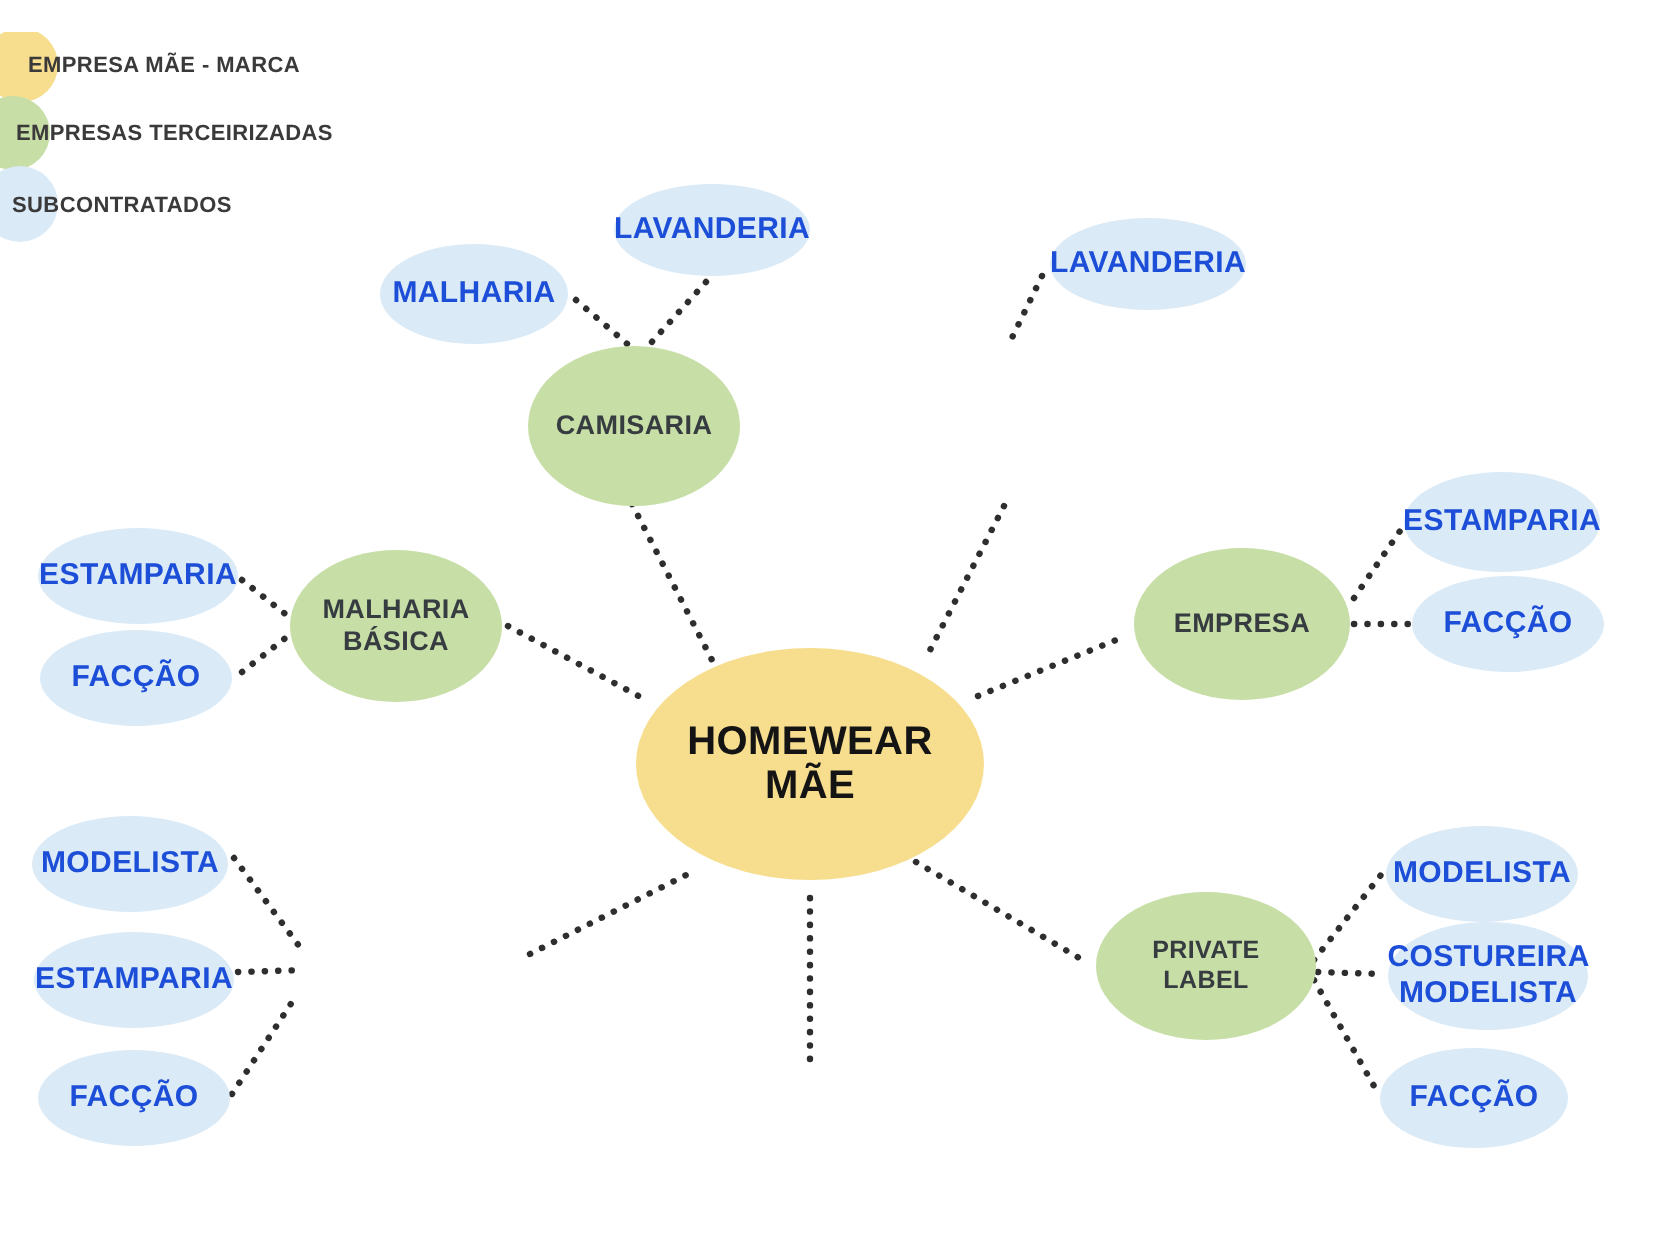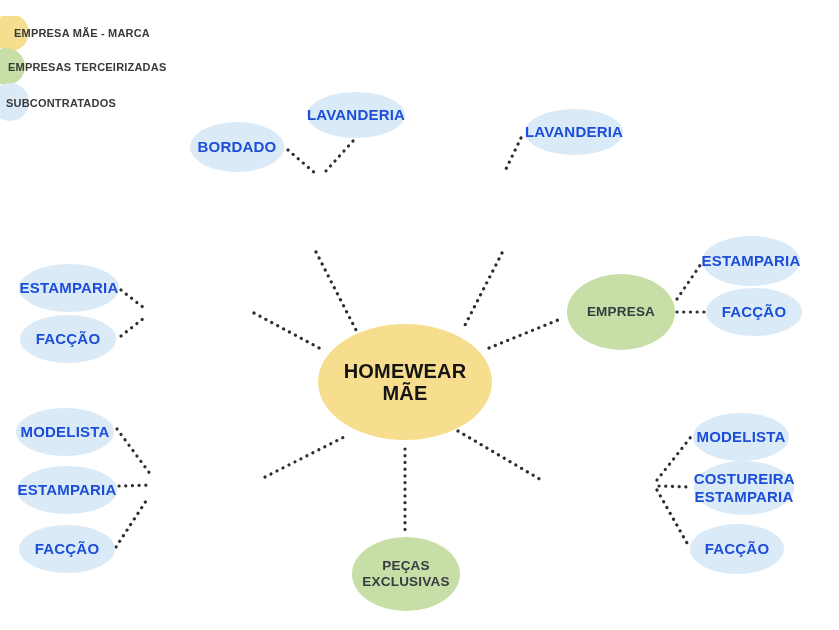--- a/index.html
+++ b/index.html
@@ -78,35 +78,37 @@
     <span class="legend-swatch sw-mother"></span>
     <span class="legend-label ll-0">EMPRESA MÃE - MARCA</span>
     <span class="legend-swatch sw-outsourced"></span>
     <span class="legend-label ll-1">EMPRESAS TERCEIRIZADAS</span>
     <span class="legend-swatch sw-subcontractor"></span>
     <span class="legend-label ll-2">SUBCONTRATADOS</span>
   </div>
 
   <div class="node mother" style="left:318px;top:308px;width:174px;height:116px;">HOMEWEAR MÃE</div>
 
-  <div class="node subcontractor" style="left:190px;top:106px;width:94px;height:50px;">BORDADO</div>
+  <div class="node outsourced" style="left:264px;top:157px;width:106px;height:80px;">CAMISARIA</div>
+  <div class="node subcontractor" style="left:190px;top:106px;width:94px;height:50px;">MALHARIA</div>
   <div class="node subcontractor" style="left:307px;top:76px;width:98px;height:46px;">LAVANDERIA</div>
 
   <div class="node subcontractor" style="left:525px;top:93px;width:98px;height:46px;">LAVANDERIA</div>
 
   <div class="node outsourced" style="left:567px;top:258px;width:108px;height:76px;">EMPRESA</div>
   <div class="node subcontractor" style="left:702px;top:220px;width:98px;height:50px;">ESTAMPARIA</div>
   <div class="node subcontractor" style="left:706px;top:272px;width:96px;height:48px;">FACÇÃO</div>
 
+  <div class="node outsourced" style="left:145px;top:259px;width:106px;height:76px;">MALHARIA BÁSICA</div>
   <div class="node subcontractor" style="left:19px;top:248px;width:100px;height:48px;">ESTAMPARIA</div>
   <div class="node subcontractor" style="left:20px;top:299px;width:96px;height:48px;">FACÇÃO</div>
 
   <div class="node subcontractor" style="left:16px;top:392px;width:98px;height:48px;">MODELISTA</div>
   <div class="node subcontractor" style="left:17px;top:450px;width:100px;height:48px;">ESTAMPARIA</div>
   <div class="node subcontractor" style="left:19px;top:509px;width:96px;height:48px;">FACÇÃO</div>
 
+  <div class="node outsourced" style="left:548px;top:430px;width:110px;height:74px;font-size:12.5px;">PRIVATE LABEL</div>
   <div class="node subcontractor" style="left:693px;top:397px;width:96px;height:48px;">MODELISTA</div>
-  <div class="node subcontractor" style="left:694px;top:445px;width:100px;height:54px;">COSTUREIRA ESTAMPARIA</div>
+  <div class="node subcontractor" style="left:694px;top:445px;width:100px;height:54px;">COSTUREIRA MODELISTA</div>
   <div class="node subcontractor" style="left:690px;top:508px;width:94px;height:50px;">FACÇÃO</div>
 
-  <div class="node outsourced" style="left:352px;top:521px;width:108px;height:74px;">PEÇAS EXCLUSIVAS</div>
 
 </div>
 
 </body></html>

